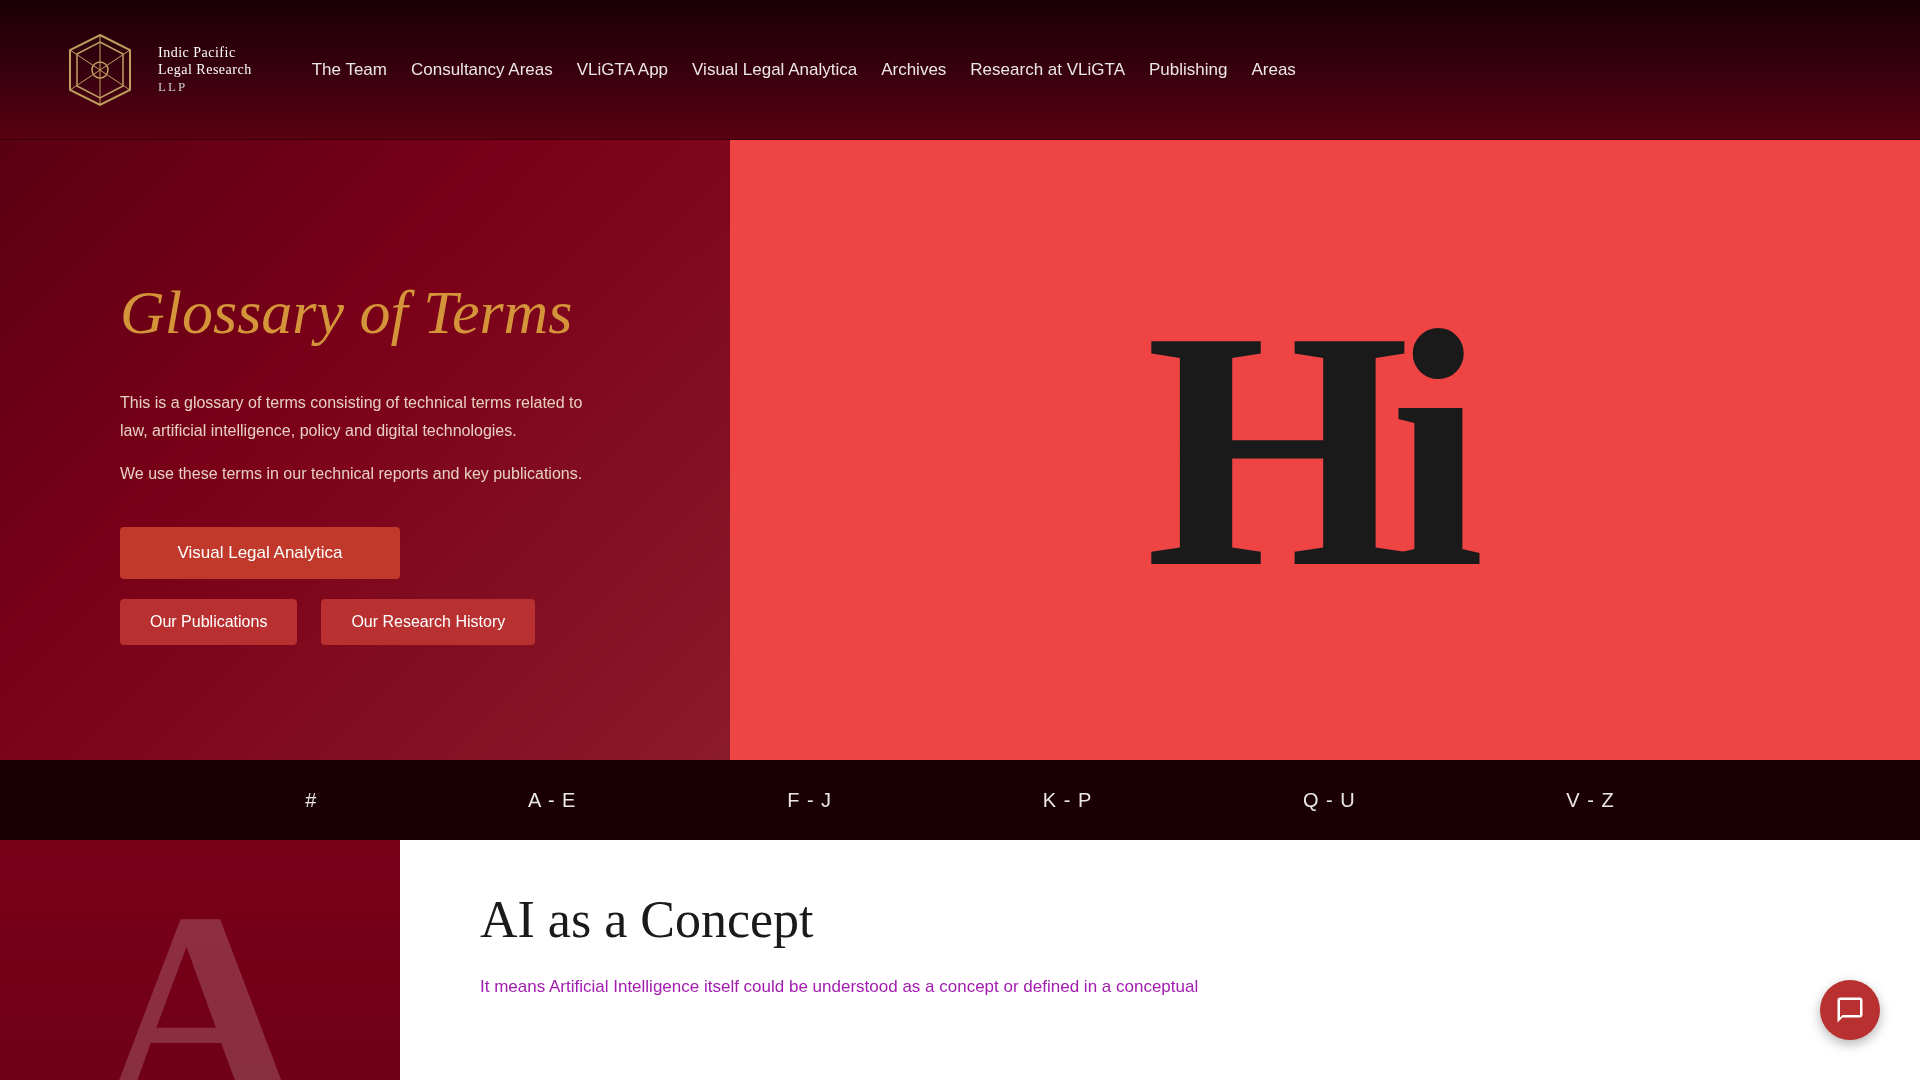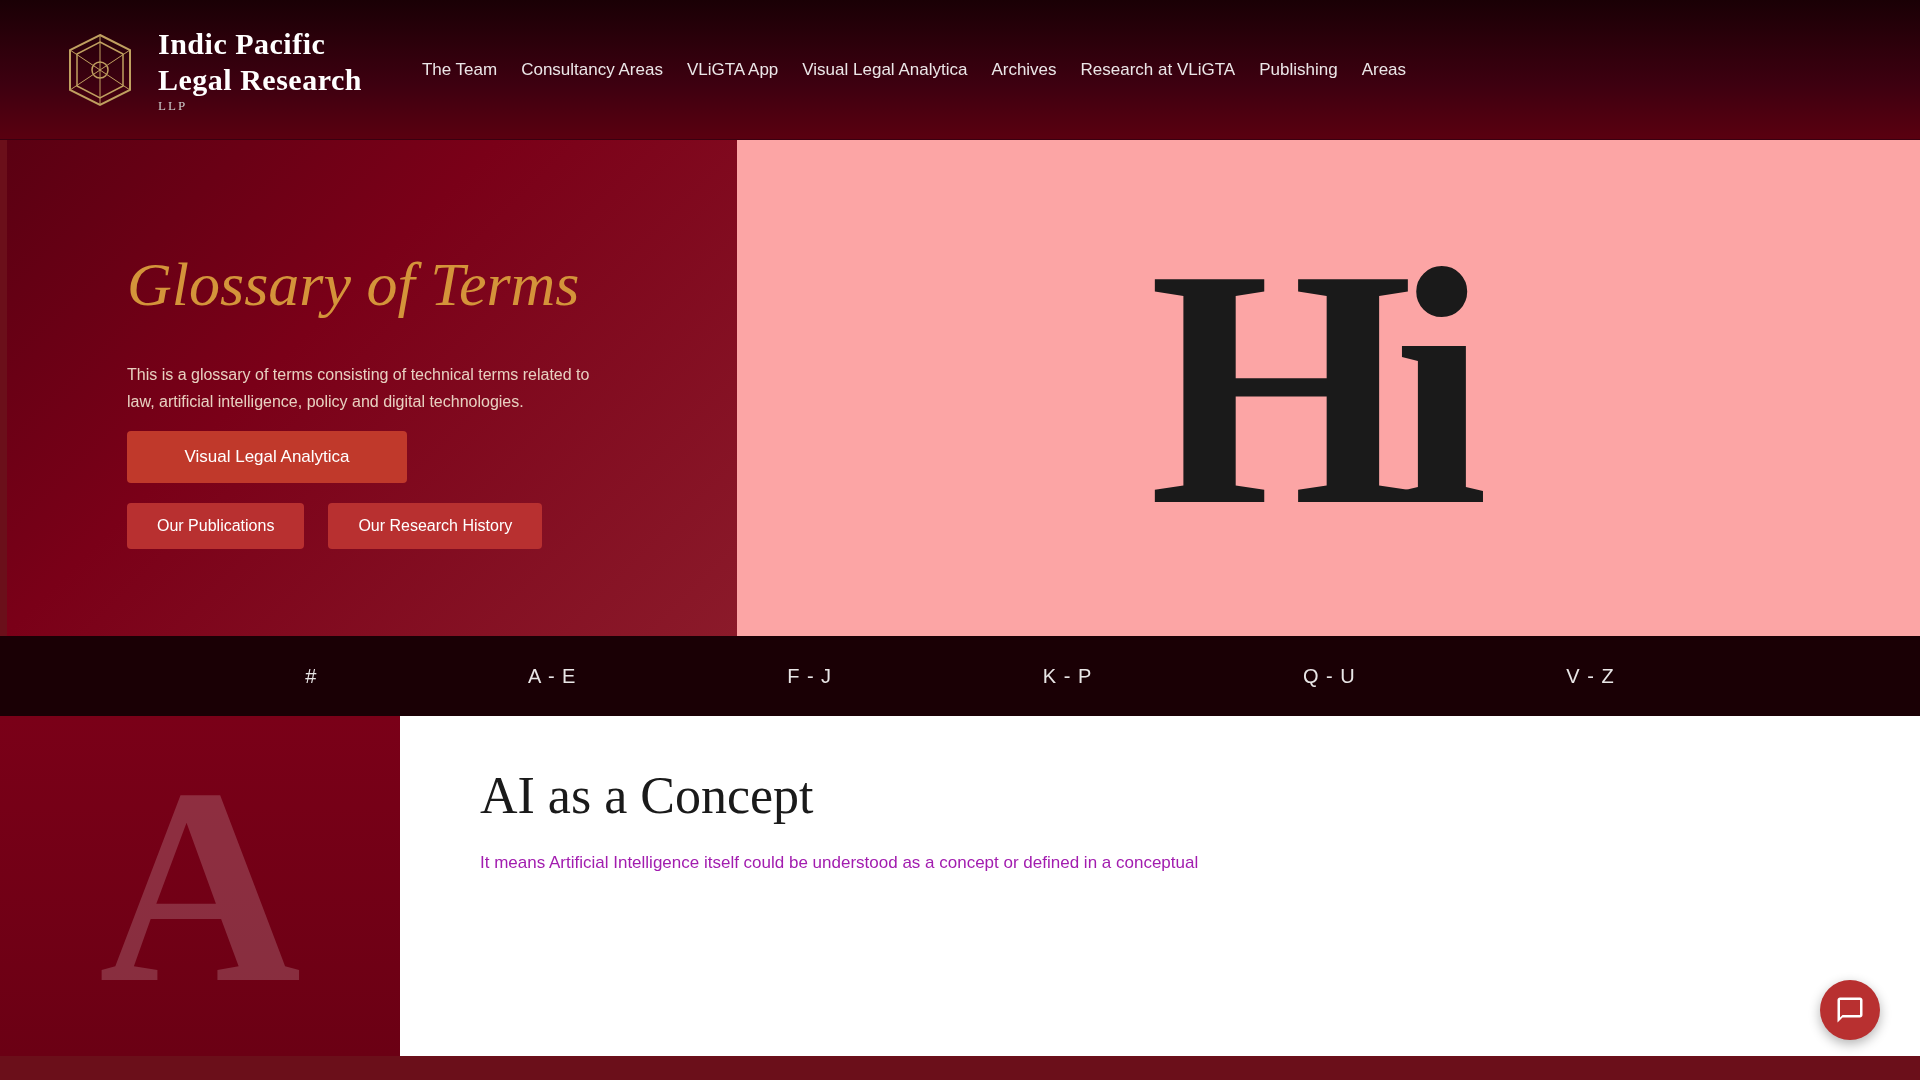--- a/index.html
+++ b/index.html
@@ -25,22 +25,22 @@
       width: 80px;
       height: 80px;
       flex-shrink: 0;
     }
     .logo-text {
       display: flex;
       flex-direction: column;
       line-height: 1.2;
     }
     .logo-name {
-      font-size: 30px;
-      font-weight: bold;
+      font-size: 14px;
+      font-weight: normal;
       color: #fff;
       letter-spacing: 0.5px;
     }
     .logo-llp {
       font-size: 13px;
       color: #ccc;
       letter-spacing: 2px;
       text-transform: uppercase;
     }
     nav {
@@ -53,23 +53,22 @@
       text-decoration: none;
       font-size: 17px;
       font-family: Arial, sans-serif;
       white-space: nowrap;
       opacity: 0.9;
     }
 
     
     .hero {
       display: flex;
-      height: 496px;
+      height: 620px;
       position: relative;
-      padding-left: 7px;
     }
     .hero-left {
       width: 730px;
       background: linear-gradient(135deg, #5a0012 0%, #7a0018 40%, #8b1a2a 100%);
       padding: 80px 60px 60px 120px;
       display: flex;
       flex-direction: column;
       justify-content: center;
       position: relative;
       z-index: 2;
@@ -124,21 +123,21 @@
       padding: 14px 30px;
       font-size: 16px;
       font-family: Arial, sans-serif;
       cursor: pointer;
       border-radius: 4px;
       text-align: center;
     }
 
     .hero-right {
       flex: 1;
-      background: #fca5a5;
+      background: #ef4444;
       display: flex;
       align-items: center;
       justify-content: center;
       overflow: hidden;
     }
     .hero-image-text {
       font-size: 340px;
       font-family: Georgia, serif;
       font-weight: bold;
       color: #1a1a1a;
@@ -257,20 +256,21 @@
     <a href="#">Research at VLiGTA</a>
     <a href="#">Publishing</a>
     <a href="#">Areas</a>
   </nav>
 </header>
 
 <div class="hero">
   <div class="hero-left">
     <h1 class="hero-title">Glossary of Terms</h1>
     <p class="hero-desc">This is a glossary of terms consisting of technical terms related to law, artificial intelligence, policy and digital technologies.</p>
+    <p class="hero-desc2">We use these terms in our technical reports and key publications.</p>
     <button class="btn-primary">Visual Legal Analytica</button>
     <div class="btn-secondary-row">
       <button class="btn-secondary">Our Publications</button>
       <button class="btn-secondary">Our Research History</button>
     </div>
   </div>
   <div class="hero-right">
     <div class="hero-image-text">Hi</div>
   </div>
 </div>

